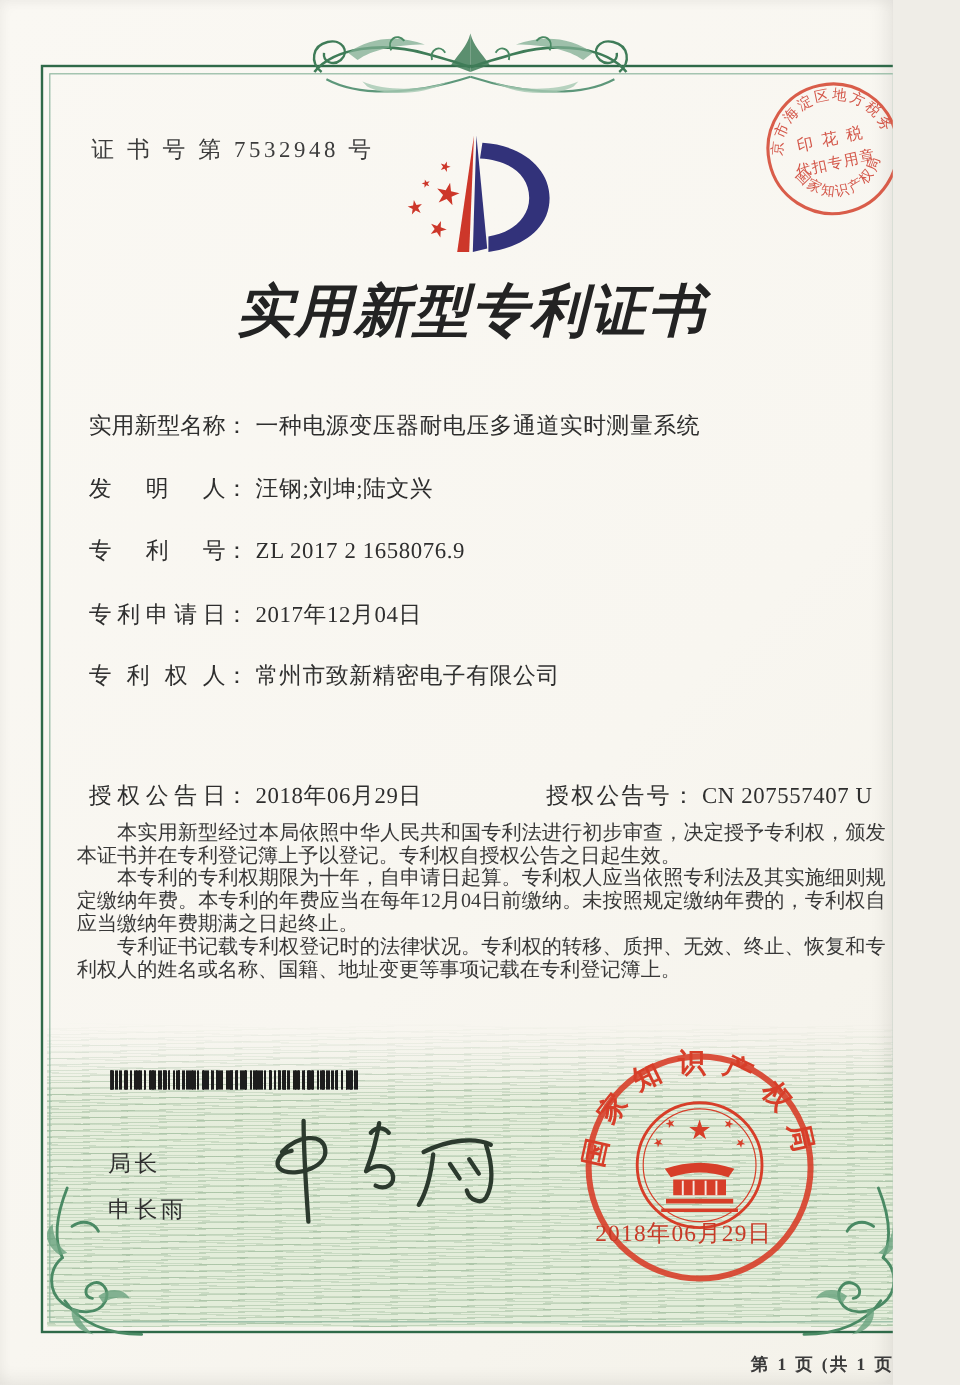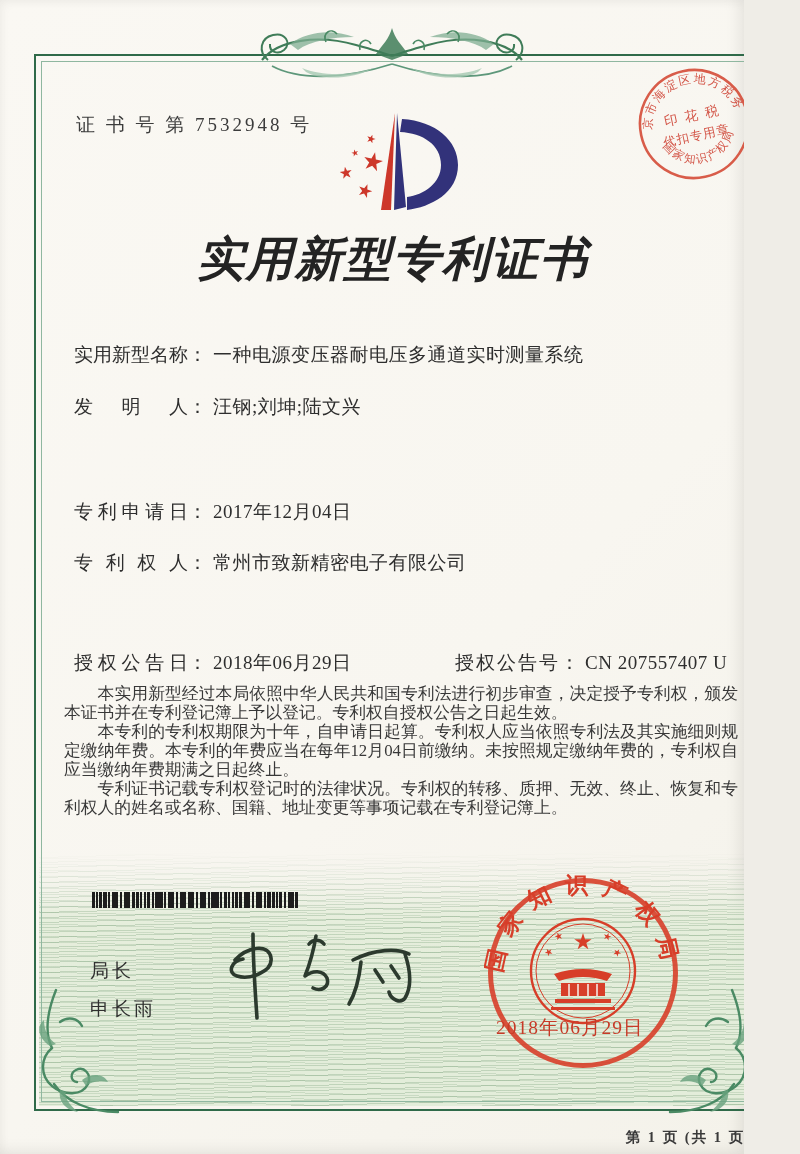--- a/index.html
+++ b/index.html
@@ -119,20 +119,23 @@
     </text>
   </svg>
 
   <div class="title">实用新型专利证书</div>
 
   <div class="frow" style="top:342px">
     <span class="flabel">实用新型名称</span><span class="fcolon">：</span><span class="fvalue">一种电源变压器耐电压多通道实时测量系统</span>
   </div>
   <div class="frow" style="top:394px">
     <span class="flabel">发明人</span><span class="fcolon">：</span><span class="fvalue">汪钢;刘坤;陆文兴</span>
+  </div>
+  <div class="frow" style="top:446px">
+    <span class="flabel">专利号</span><span class="fcolon">：</span><span class="fvalue">ZL 2017 2 1658076.9</span>
   </div>
   <div class="frow" style="top:499px">
     <span class="flabel">专利申请日</span><span class="fcolon">：</span><span class="fvalue">2017年12月04日</span>
   </div>
   <div class="frow" style="top:550px">
     <span class="flabel">专利权人</span><span class="fcolon">：</span><span class="fvalue">常州市致新精密电子有限公司</span>
   </div>
   <div class="frow" style="top:650px">
     <span class="flabel">授权公告日</span><span class="fcolon">：</span><span class="fvalue">2018年06月29日</span>
     <span class="grant-right">

